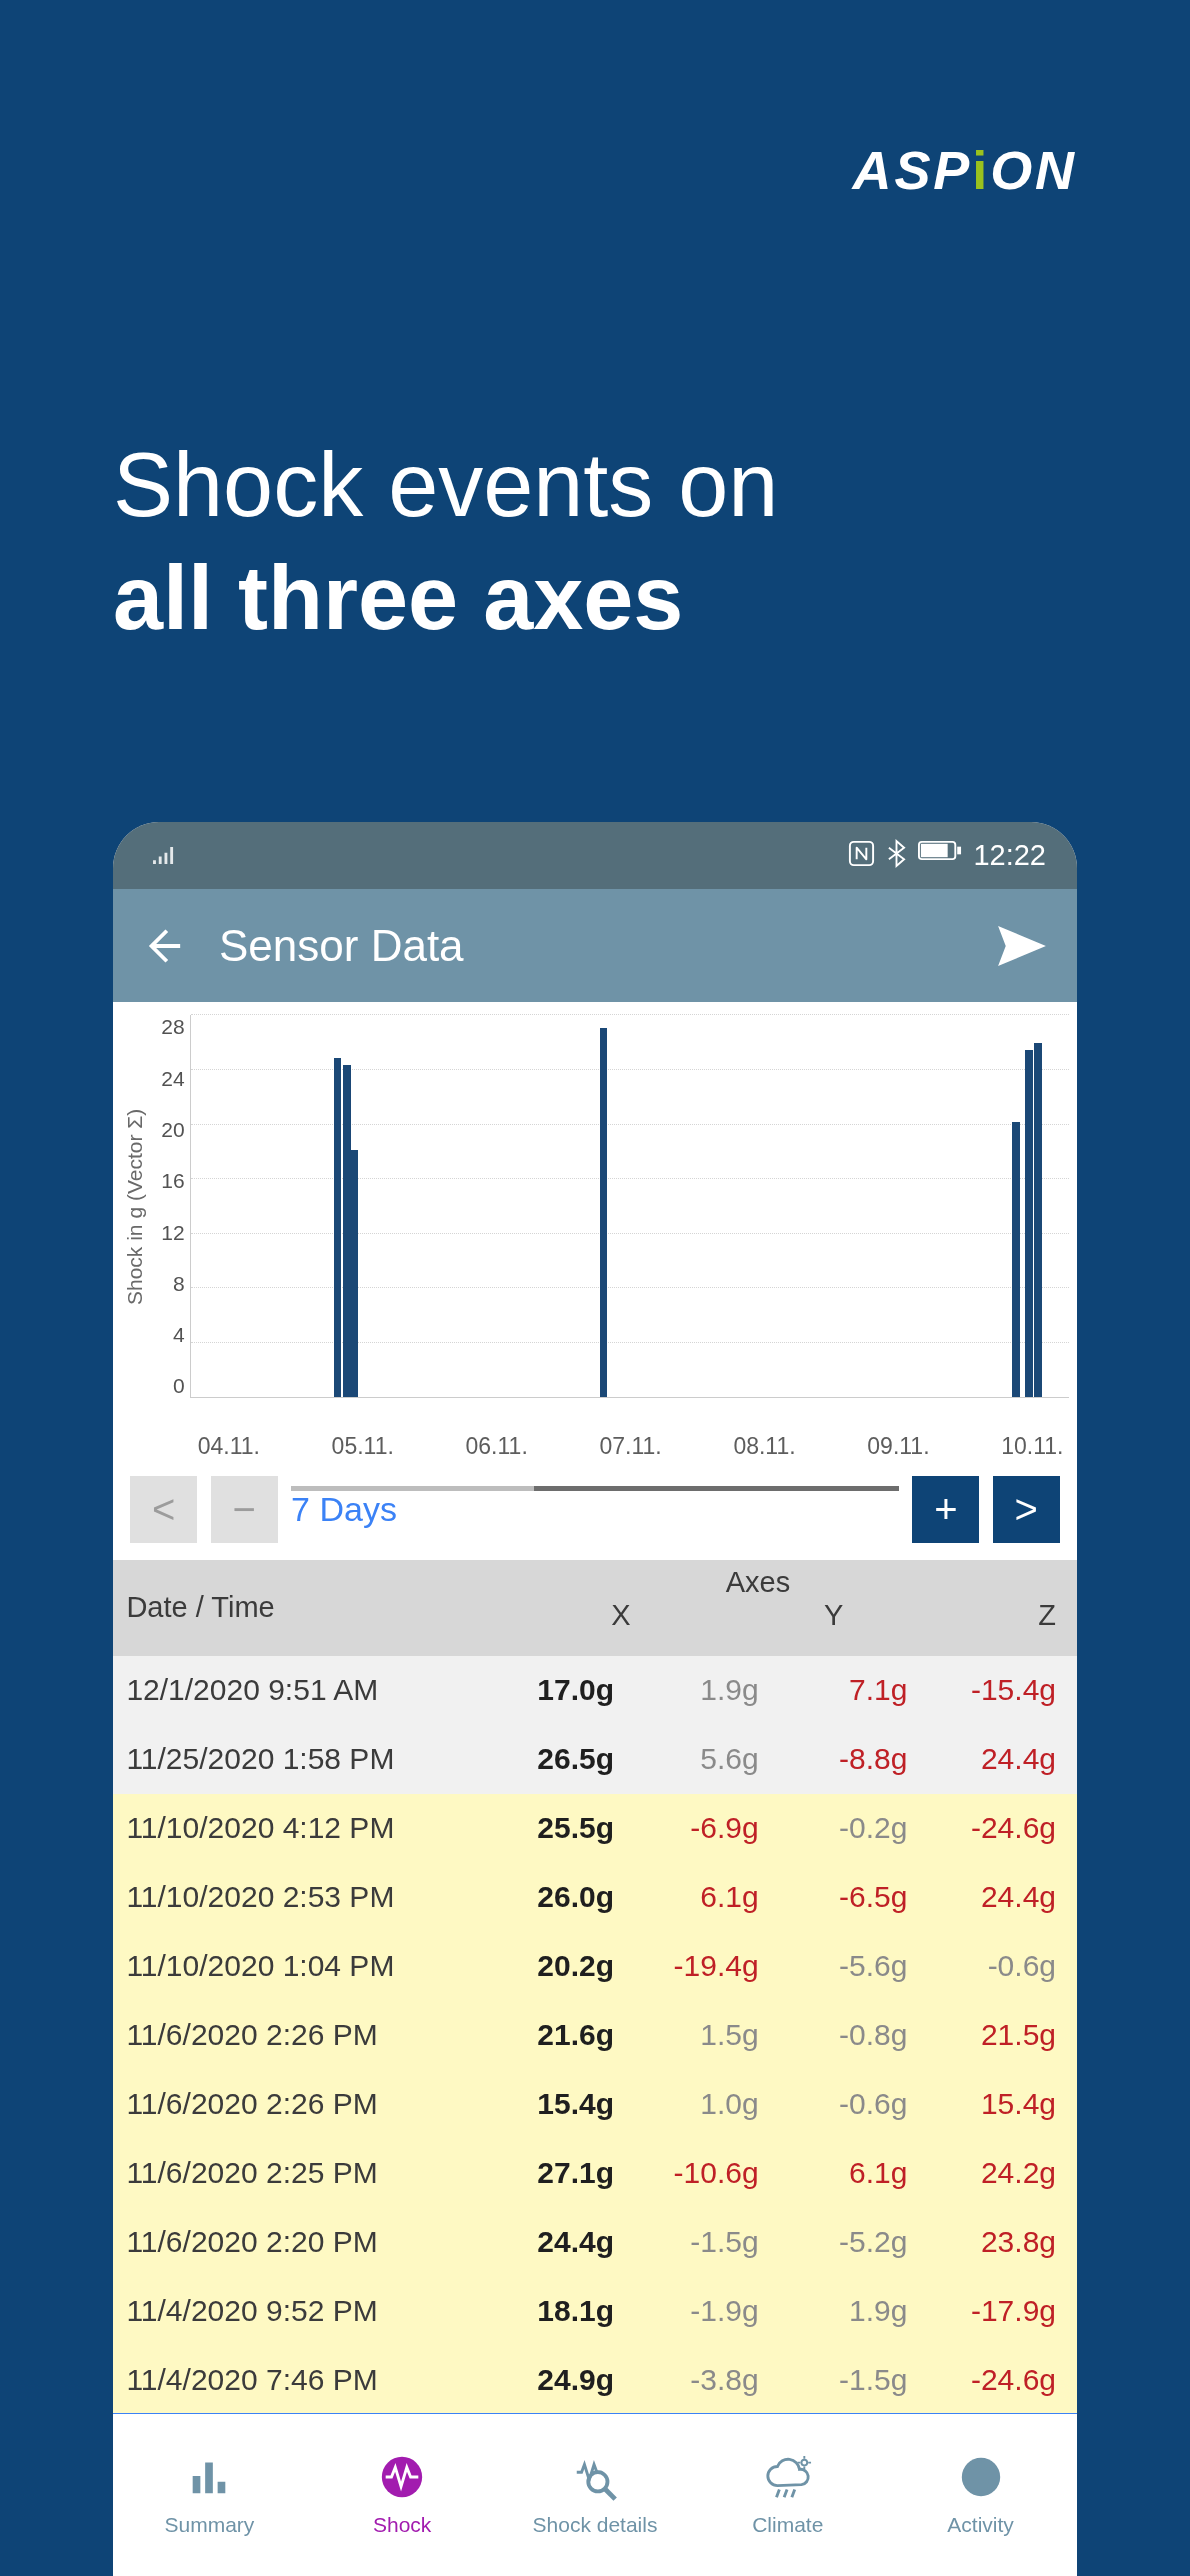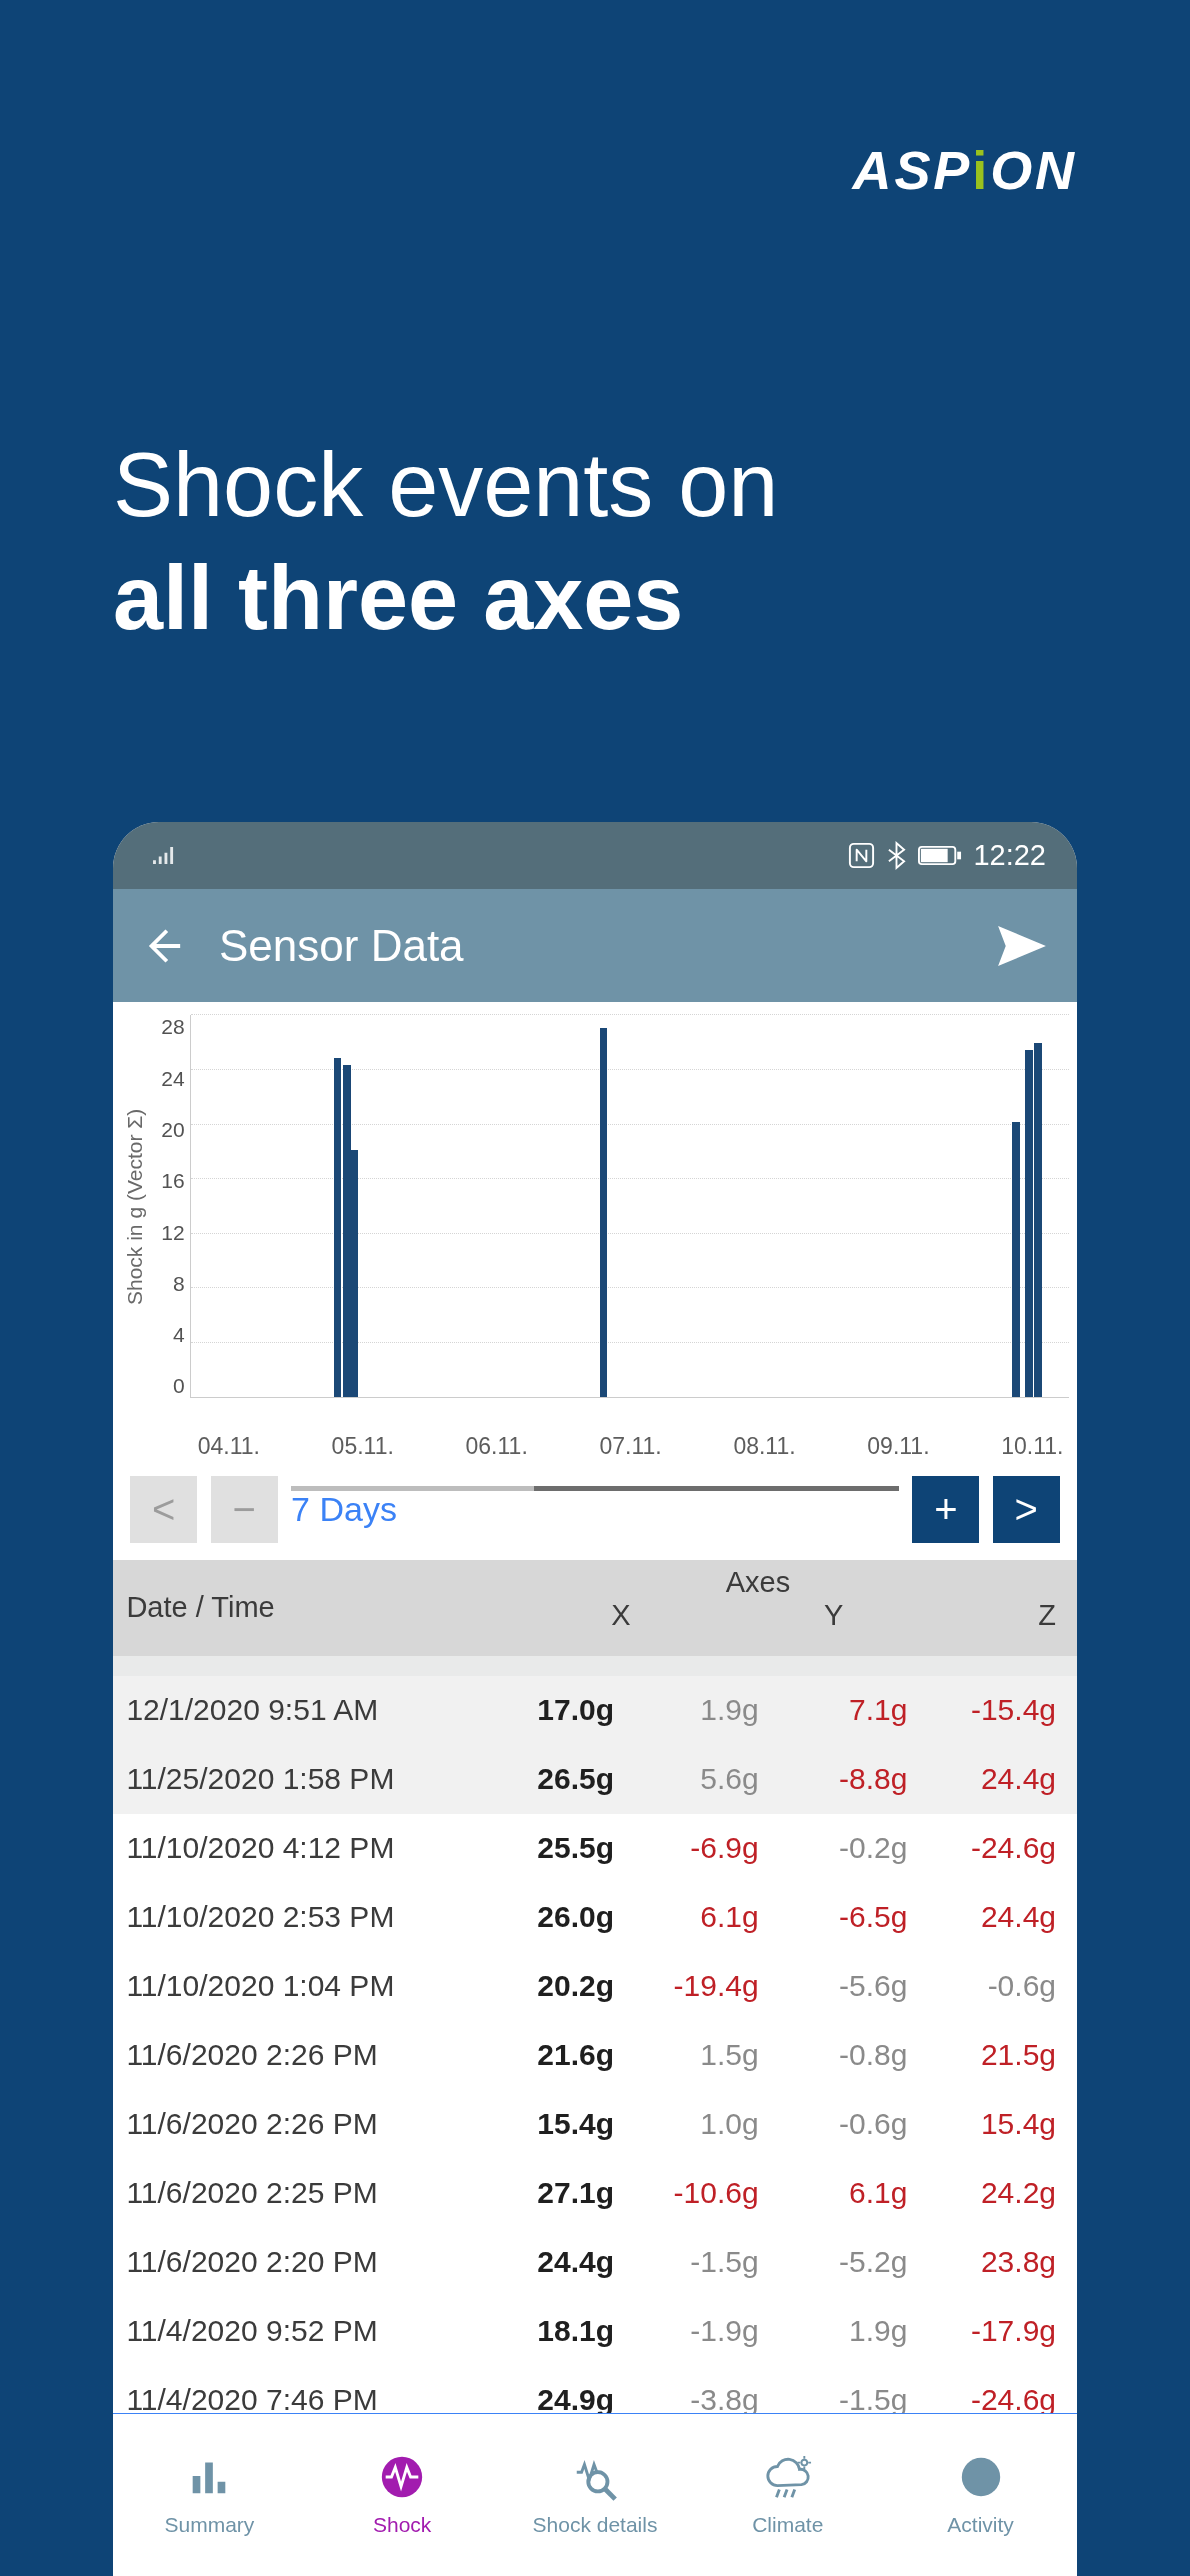--- a/index.html
+++ b/index.html
@@ -60,21 +60,21 @@
 .statusbar {
   height: 67px;
   background: #546e7a;
   display: flex;
   align-items: center;
   justify-content: space-between;
   padding: 0 31px 0 38px;
   color: #fff;
   font-size: 29px;
 }
-.status-right { display: flex; align-items: center; gap: 11.5px; }
+.status-right { display: flex; align-items: flex-start; gap: 11.5px; }
 .signal-icon svg, .nfc-icon svg, .bt-icon svg, .batt-icon svg { display:block; }
 .appbar {
   height: 113px;
   background: #6f93a7;
   display: flex;
   align-items: center;
   padding: 0 29px;
   gap: 35px;
   color: #fff;
 }
@@ -154,21 +154,21 @@
   color:#3b3b3b;
   height: 96px;
 }
 .th-date { width: 326px; display:flex; align-items:center; padding-left:13.4px; }
 .th-vector { width: 192px; display:flex; align-items:center; justify-content:flex-end; padding-right:17px; }
 .th-axes { flex:1; display:flex; flex-direction:column; }
 .th-axes-top { text-align:center; padding-top: 5.8px; }
 .th-axes-bot { display:flex; }
 .th-ax { flex:1; text-align:right; padding-right: 21px; }
 
-.rows { flex:1; overflow:hidden; background:#ffffff;margin-top:20px; }
+.rows { flex:1; overflow:hidden; background:#fef9c3; }
 .row {
   display:flex; align-items:center;
   font-size: 30px;
   height: 69px;
   padding: 0;
 }
 .row.alt { background:#f1f1f1; }
 .td-date { width: 326px; padding-left:13.4px; color:#3b3b3b; }
 .td-vector { width: 192px; text-align:right; padding-right:17px; color:#1f1f1f; font-weight:600; }
 .td-ax { flex:1; text-align:right; padding-right:21px; }

